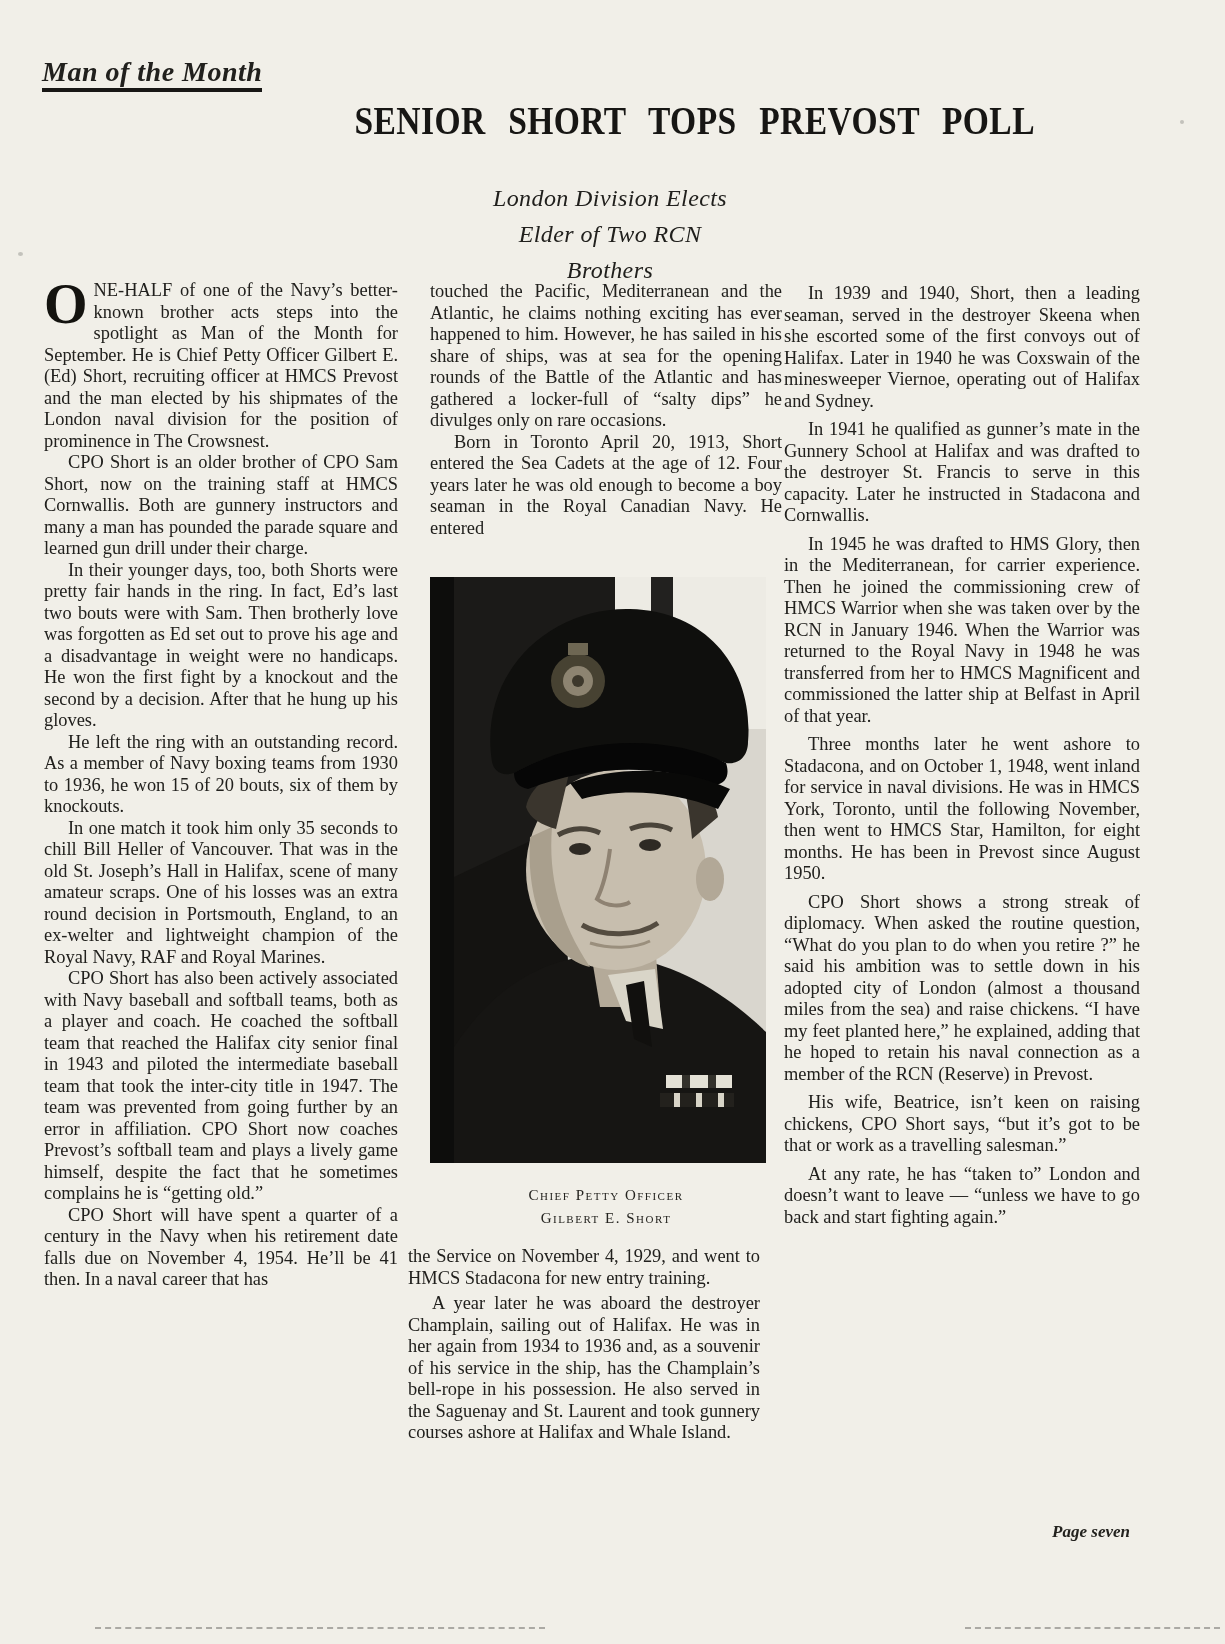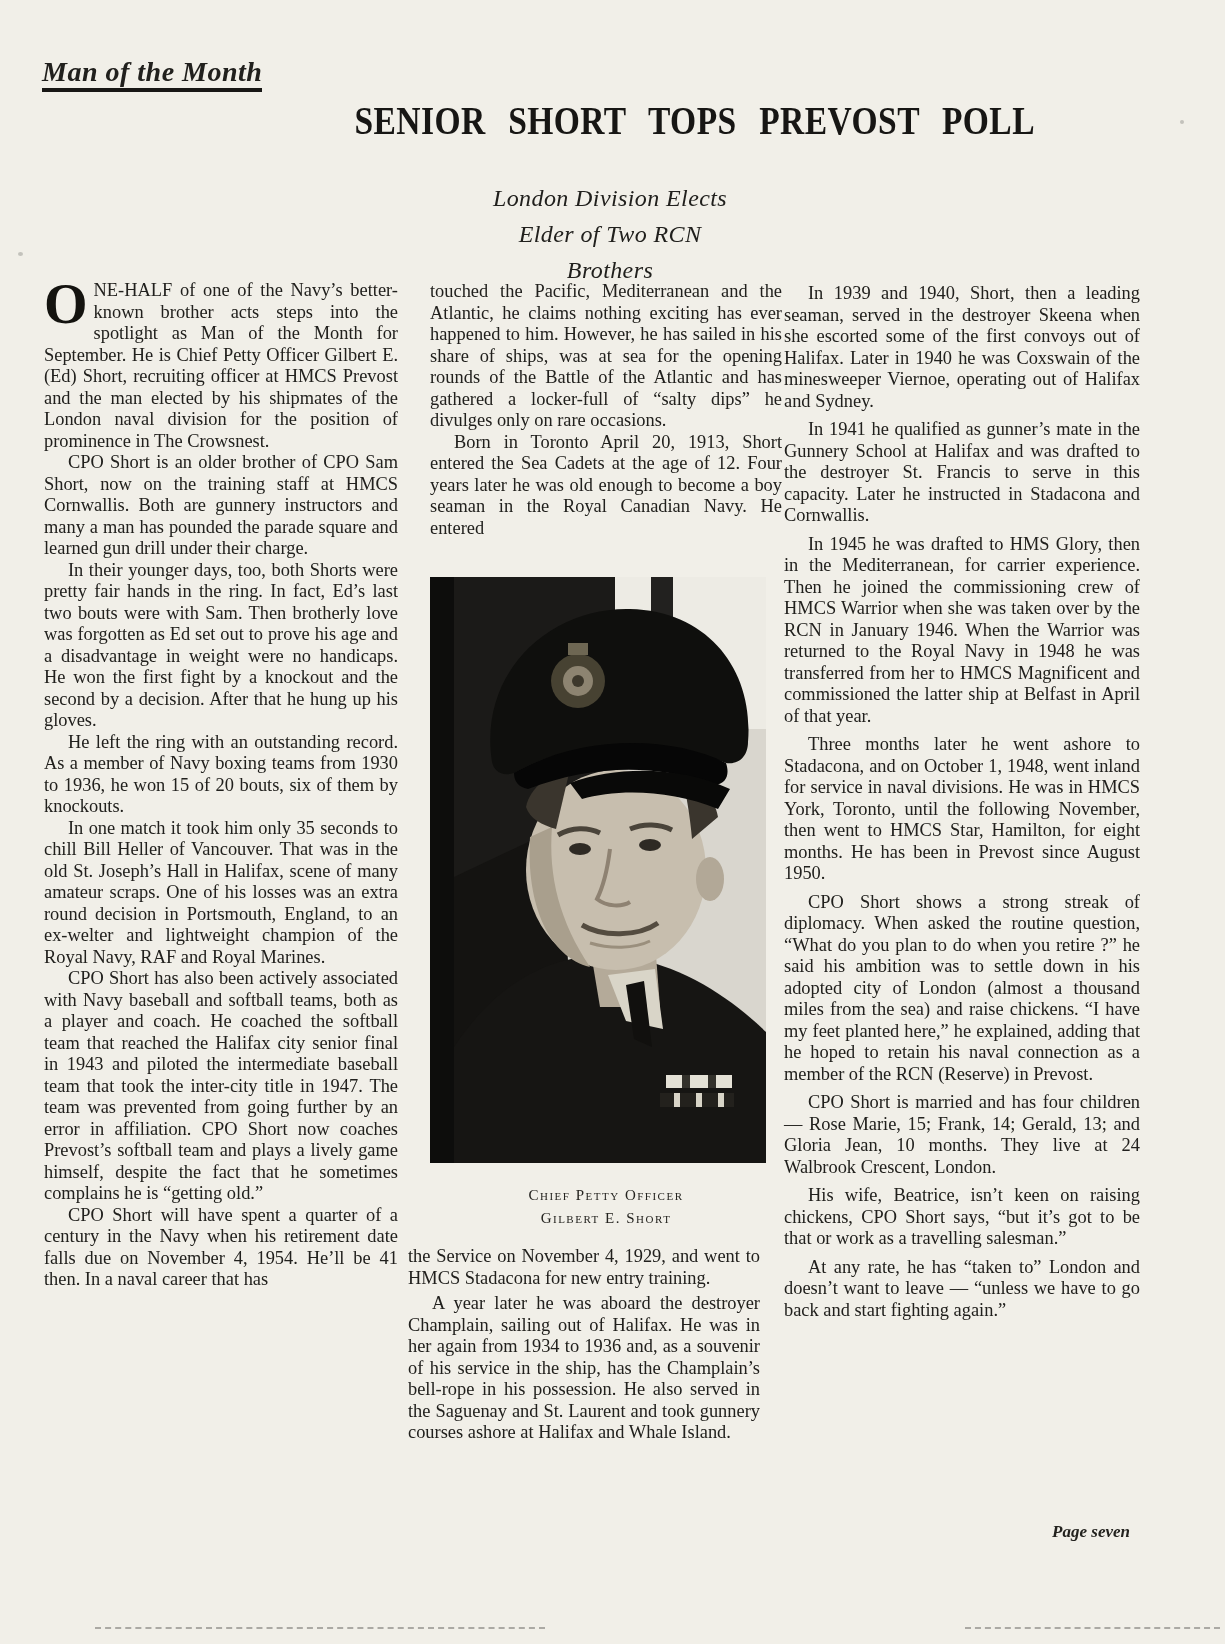--- a/index.html
+++ b/index.html
@@ -158,21 +158,20 @@
     <p>the Service on November 4, 1929, and went to HMCS Stadacona for new entry training.</p>
     <p class="indent">A year later he was aboard the destroyer Champlain, sailing out of Halifax. He was in her again from 1934 to 1936 and, as a souvenir of his service in the ship, has the Champlain’s bell-rope in his possession. He also served in the Saguenay and St. Laurent and took gunnery courses ashore at Halifax and Whale Island.</p>
   </div>
 
   <div id="col3" class="col">
     <p class="indent">In 1939 and 1940, Short, then a leading seaman, served in the destroyer Skeena when she escorted some of the first convoys out of Halifax. Later in 1940 he was Coxswain of the minesweeper Viernoe, operating out of Halifax and Sydney.</p>
     <p class="indent">In 1941 he qualified as gunner’s mate in the Gunnery School at Halifax and was drafted to the destroyer St. Francis to serve in this capacity. Later he instructed in Stadacona and Cornwallis.</p>
     <p class="indent">In 1945 he was drafted to HMS Glory, then in the Mediterranean, for carrier experience. Then he joined the commissioning crew of HMCS Warrior when she was taken over by the RCN in January 1946. When the Warrior was returned to the Royal Navy in 1948 he was transferred from her to HMCS Magnificent and commissioned the latter ship at Belfast in April of that year.</p>
     <p class="indent">Three months later he went ashore to Stadacona, and on October 1, 1948, went inland for service in naval divisions. He was in HMCS York, Toronto, until the following November, then went to HMCS Star, Hamilton, for eight months. He has been in Prevost since August 1950.</p>
     <p class="indent">CPO Short shows a strong streak of diplomacy. When asked the routine question, “What do you plan to do when you retire ?” he said his ambition was to settle down in his adopted city of London (almost a thousand miles from the sea) and raise chickens. “I have my feet planted here,” he explained, adding that he hoped to retain his naval connection as a member of the RCN (Reserve) in Prevost.</p>
-    <p class="indent">CPO Short is married and has four children — Rose Marie, 15; Frank, 14; Gerald, 13; and Gloria Jean, 10 months. They live at 24 Walbrook Crescent, London.</p>
     <p class="indent">His wife, Beatrice, isn’t keen on raising chickens, CPO Short says, “but it’s got to be that or work as a travelling salesman.”</p>
     <p class="indent">At any rate, he has “taken to” London and doesn’t want to leave — “unless we have to go back and start fighting again.”</p>
   </div>
 
   <div class="page-footer">Page seven</div>
 
   <div id="dash-left" class="dash-line"></div>
   <div id="dash-right" class="dash-line"></div>
   <div class="speck" style="left:18px; top:252px; width:5px; height:4px;"></div>
   <div class="speck" style="left:1180px; top:120px; width:4px; height:4px;"></div>

